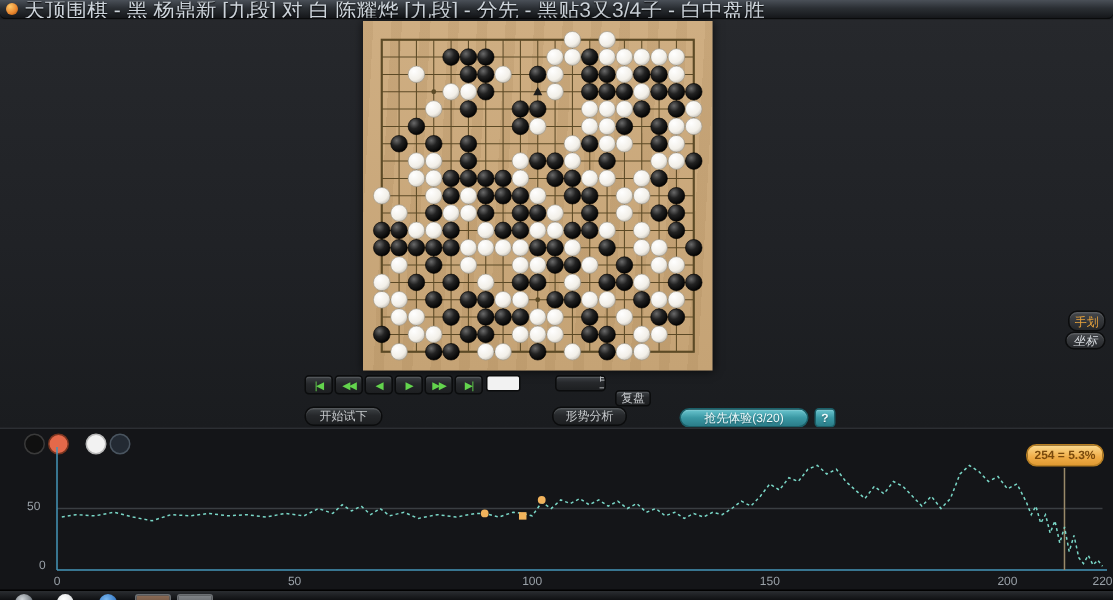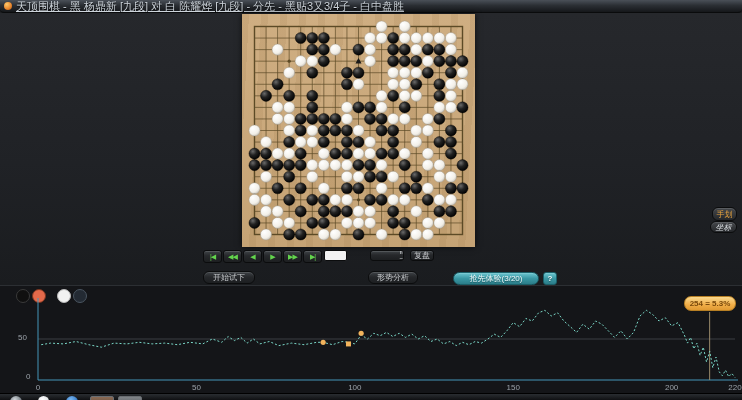--- a/index.html
+++ b/index.html
@@ -6,21 +6,21 @@
   #screen{position:relative;width:742px;height:400px;overflow:hidden;
     font-family:"Liberation Sans","DejaVu Sans",sans-serif;
     background:#1d1f22;color:#c8cdd3;}
   
   #titlebar{position:absolute;left:0;top:0;width:742px;height:13px;
     background:linear-gradient(#4a5058,#2b2f34 45%,#15171a);
     border-bottom:1px solid #0a0b0c;border-radius:0 0 4px 4px;
     display:flex;align-items:center;gap:4px;padding:0 4px;box-sizing:border-box;}
   #app-icon{width:8px;height:8px;border-radius:50%;flex:0 0 auto;
     background:radial-gradient(circle at 35% 30%,#ffc96a,#e8842c 60%,#8a4a10);}
-  #title-text{font-size:11px;line-height:11px;color:#cdd4db;white-space:nowrap;
+  #title-text{font-size:14px;line-height:11px;color:#cdd4db;white-space:nowrap;
     overflow:hidden;text-shadow:0 1px 1px #000;text-decoration:underline;}
   
   #upper{position:absolute;left:0;top:13px;width:742px;height:272px;
     background:linear-gradient(180deg,#26282c 0%,#202226 55%,#1a1c1f 100%);}
   
   #board{position:absolute;left:242px;top:1px;width:233px;height:233px;
     background:
       repeating-linear-gradient(93deg,rgba(140,105,60,.12) 0 7px,rgba(0,0,0,0) 7px 19px),
       linear-gradient(180deg,#cfae82,#c5a375);
     box-shadow:0 0 6px rgba(0,0,0,.7);}
@@ -352,21 +352,21 @@
         <div class="btn navbtn" style="left: 223px; top: 237px;">◀◀</div>
         <div class="btn navbtn" style="left: 243px; top: 237px;">◀</div>
         <div class="btn navbtn" style="left: 263px; top: 237px;">▶</div>
         <div class="btn navbtn" style="left: 283px; top: 237px;">▶▶</div>
         <div class="btn navbtn" style="left: 303px; top: 237px;">▶|</div>
       </div>
 
     <input id="move-input" style="top: 237px;" value="">
     <div class="btn" style="left:349px;top:237px;width:18px;height:11px;color:#63d44d;font-weight:normal;margin-top:36px;">GO</div>
     <div class="btn" style="left:370px;top:237px;width:22px;height:11px;padding-left:32px;">自动</div>
-    <div class="btn" style="left:410px;top:237px;width:24px;height:11px;">复盘</div>
+    <div class="btn" style="left:410px;top:247px;width:24px;height:11px;">复盘</div>
 
     <div class="btn" style="left:203px;top:258px;width:52px;height:13px;border-radius:6px;">开始试下</div>
     <div class="btn" style="left:368px;top:258px;width:50px;height:13px;border-radius:6px;">形势分析</div>
     <div class="btn teal" style="left:453px;top:259px;width:86px;height:13px;border-radius:7px;">抢先体验(3/20)</div>
     <div class="btn teal" style="left:543px;top:259px;width:14px;height:13px;font-weight:bold;">?</div>
 
     <div class="btn sidebtn" style="left:712px;top:194px;width:25px;height:14px;color:#e8a33c;">手划</div>
     <div class="btn sidebtn" style="left:710px;top:208px;width:27px;height:12px;color:#d8dce0;font-style:italic;">坐标</div>
   </div>
 

